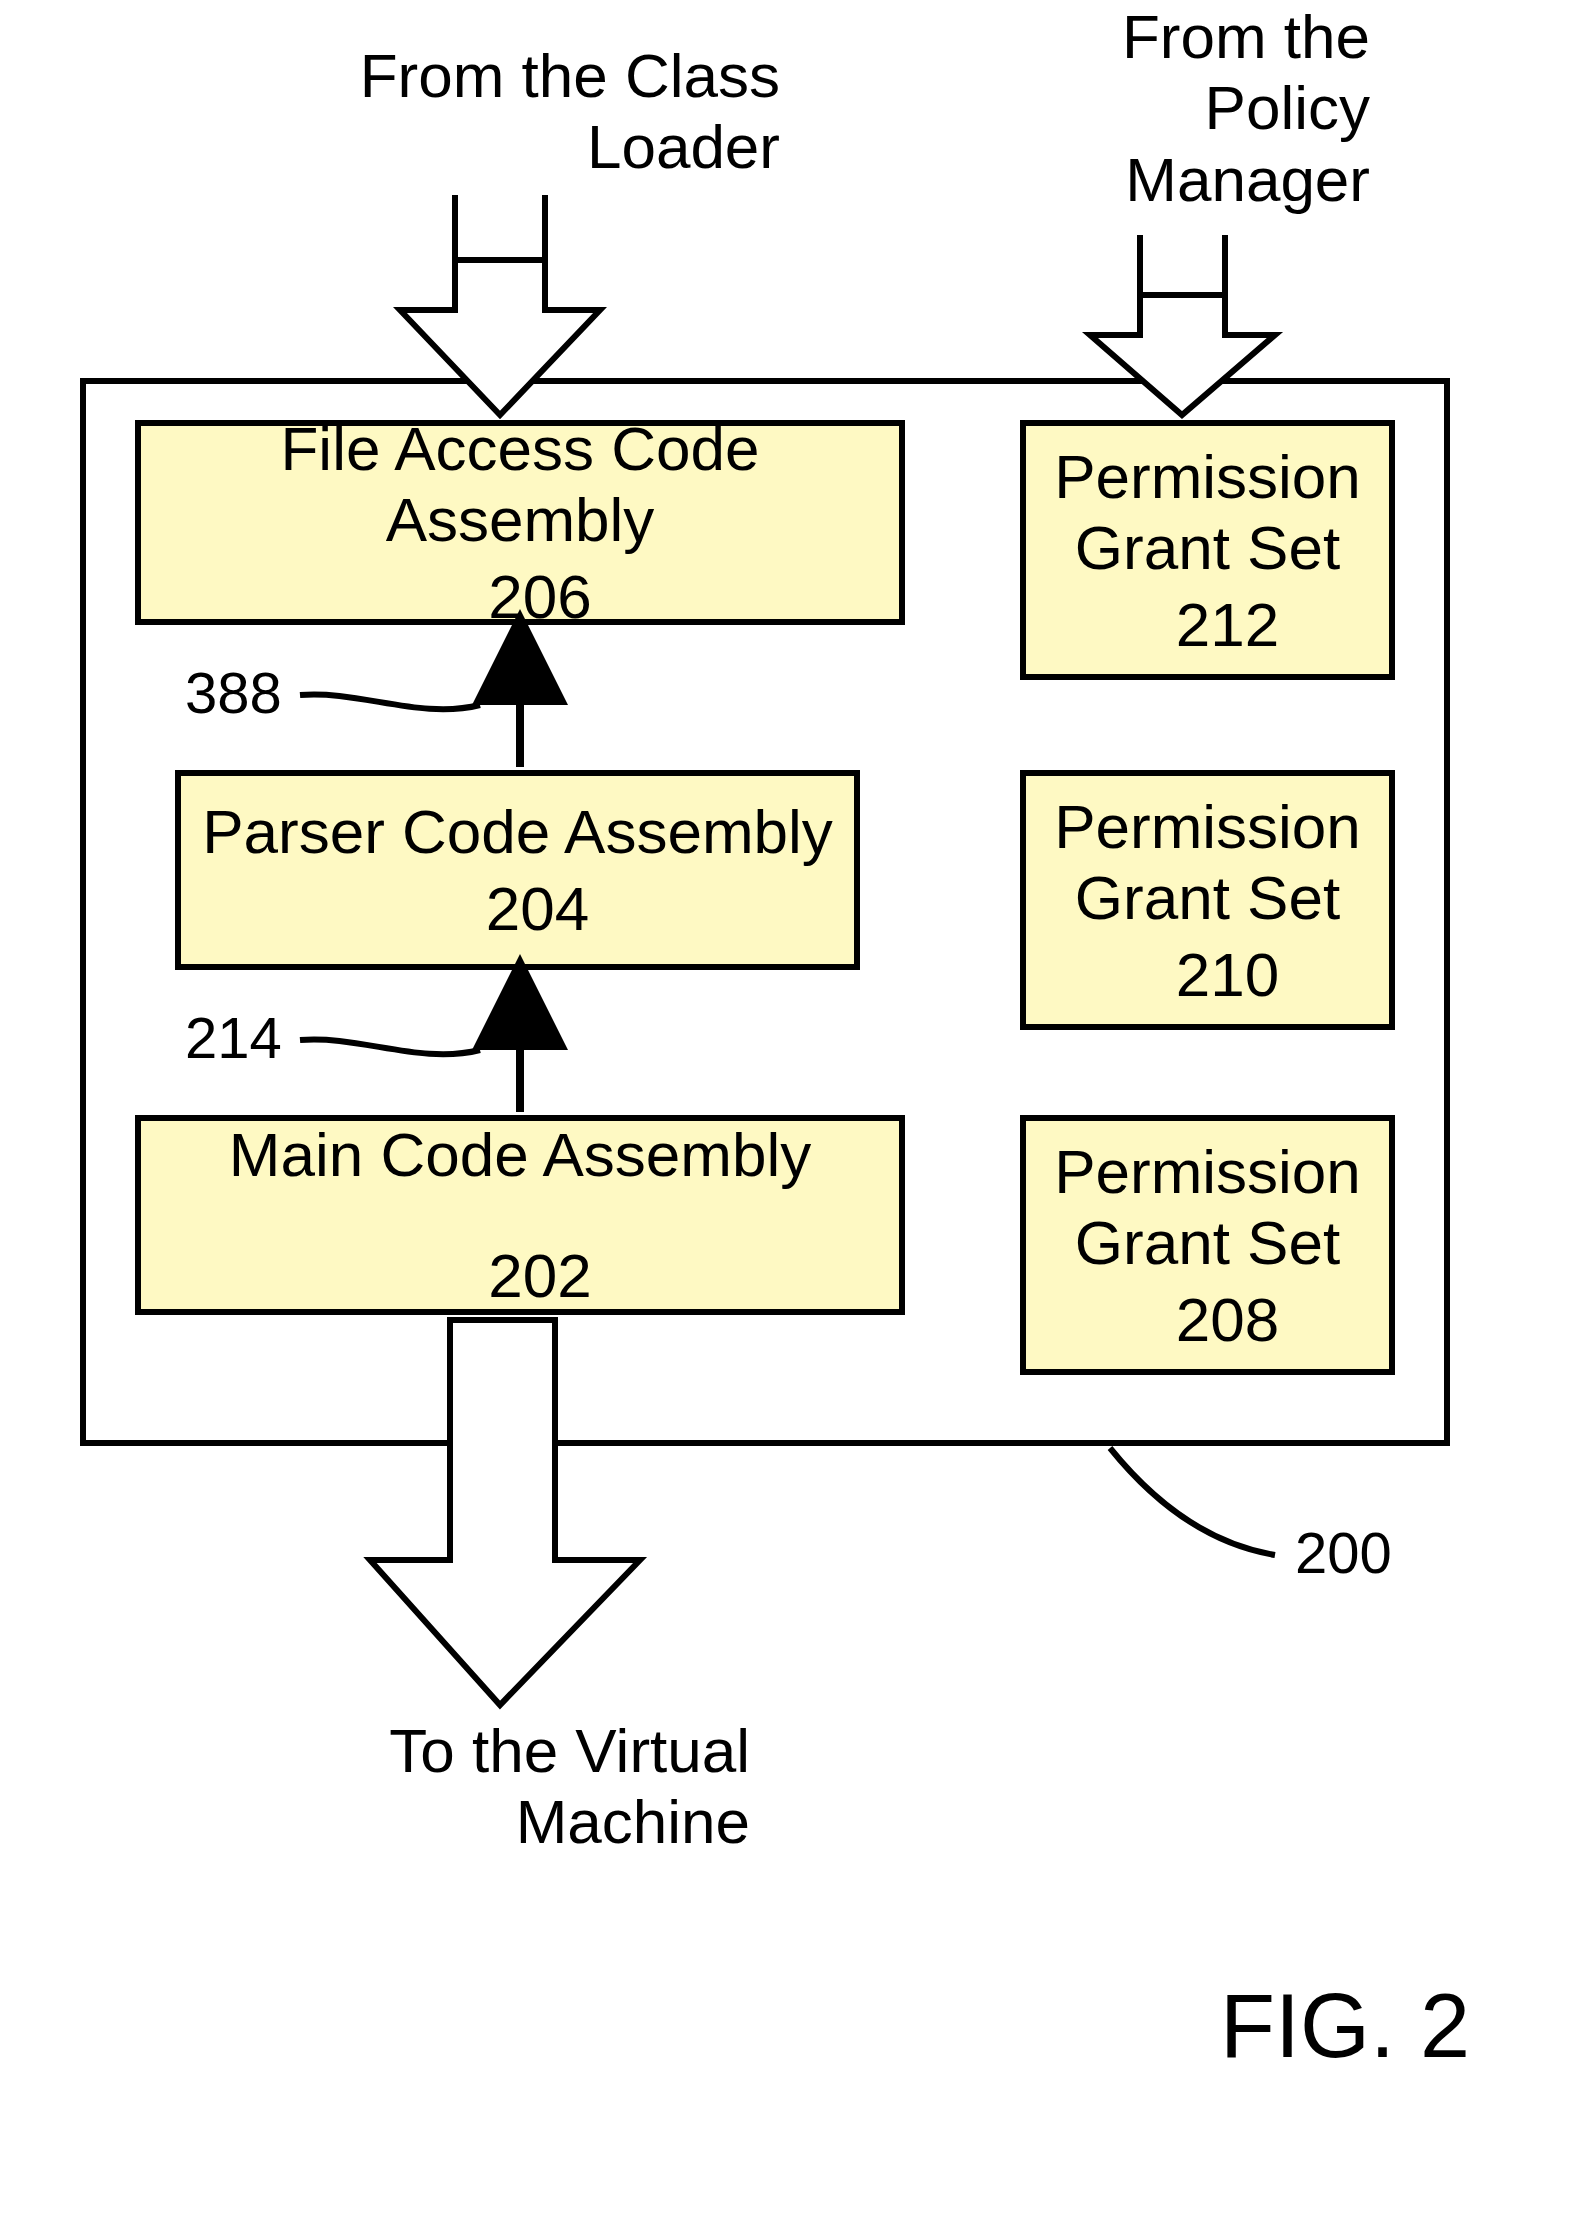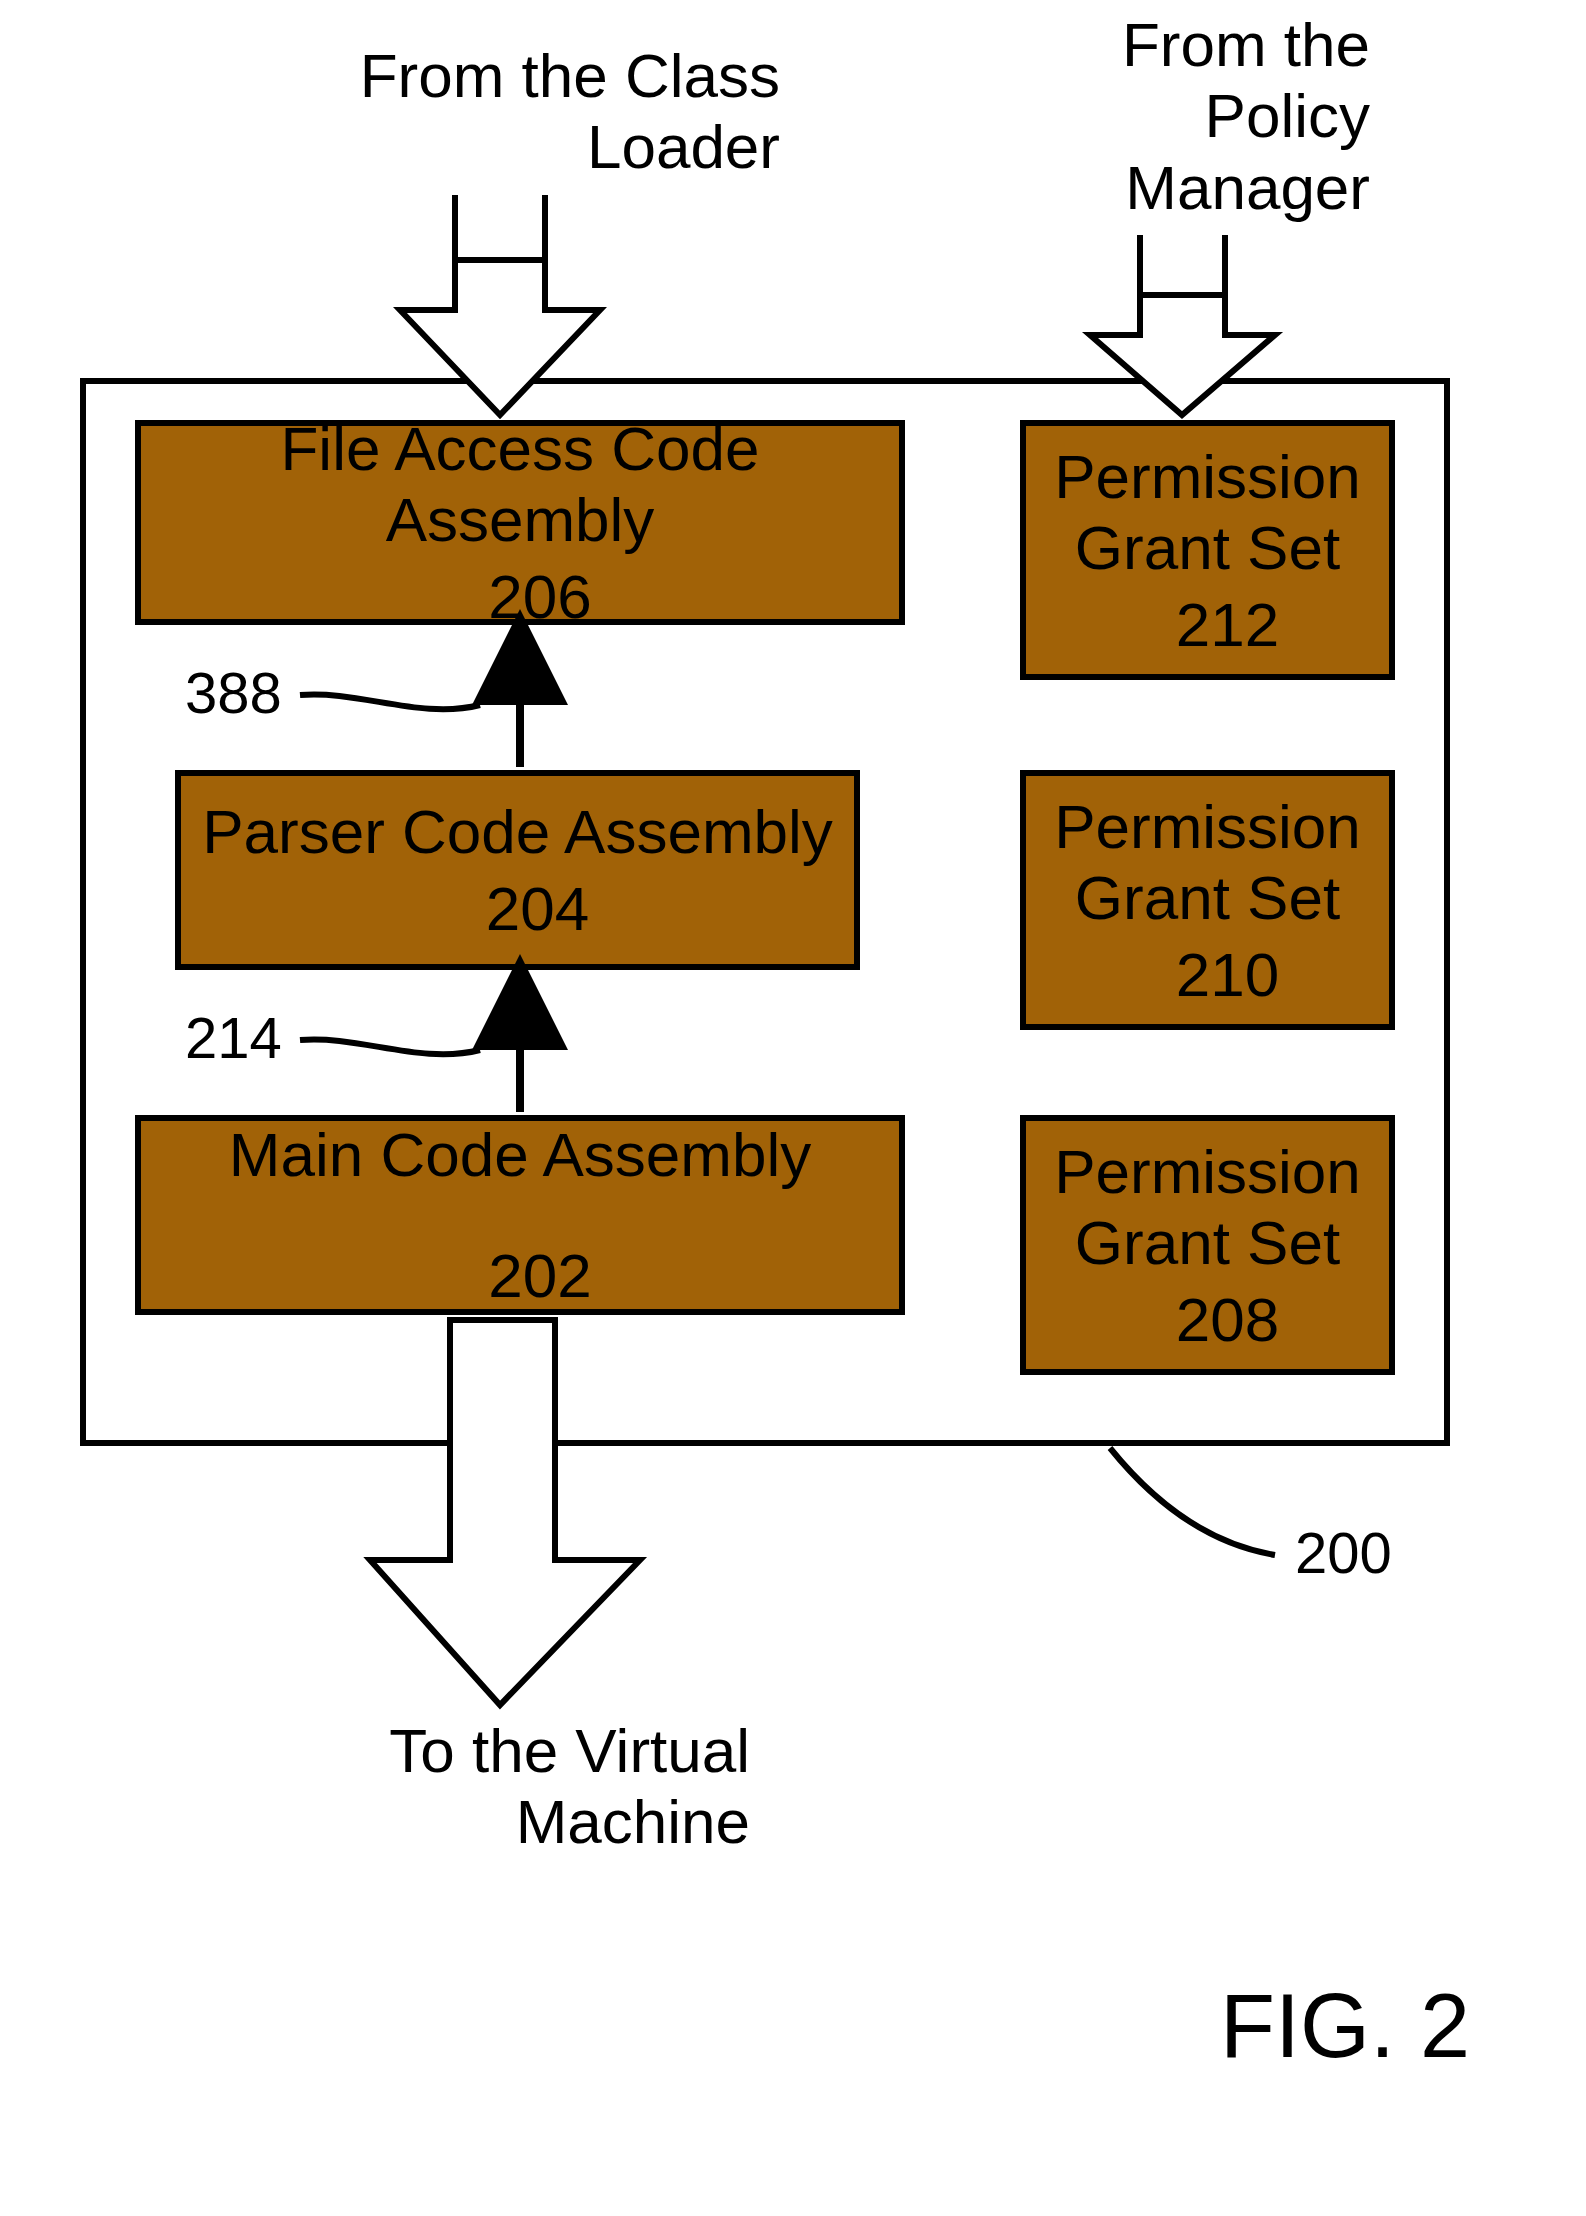--- a/index.html
+++ b/index.html
@@ -1,36 +1,36 @@
 <!DOCTYPE html>
 <html><head>
 <meta charset="utf-8">
 <style>
   * { box-sizing: border-box; margin: 0; padding: 0; }
   html, body { width: 1586px; height: 2216px; background: #fff; font-family: Arial, Helvetica, sans-serif; }
   .stage { position: relative; width: 1586px; height: 2216px; }
   .label { position: absolute; text-align: right; color: #000; line-height: 1.15; }
   .big { font-size: 62px; }
   .ref { font-size: 58px; }
-  .box { position: absolute; border: 6px solid #000; background: #a16207; display: flex; flex-direction: column; align-items: center; justify-content: center; }
+  .box { position: absolute; border: 6px solid #000; background: #fef9c3; display: flex; flex-direction: column; align-items: center; justify-content: center; }
   .box .title { font-size: 62px; text-align: center; }
   .box .num { font-size: 62px; margin-top: 6px; margin-left: 40px; }
   .container { position: absolute; border: 6px solid #000; background: #fff; }
   svg.overlay { position: absolute; left: 0; top: 0; }
   .fig { position: absolute; font-size: 90px; font-weight: 400; }
 </style>
 </head>
 <body>
 
 <div class="stage">
 
   <div class="label big" style="left:220px; top:40px; width:560px; white-space:pre-line;">From the Class
 Loader</div>
 
-  <div class="label big" style="left:990px; top:9px; width:380px; white-space:pre-line;">From the
+  <div class="label big" style="left:990px; top:1px; width:380px; white-space:pre-line;">From the
 Policy
 Manager</div>
 
   <div class="container" style="left:80px; top:378px; width:1370px; height:1068px;"></div>
 
   <div class="box" style="left:135px; top:420px; width:770px; height:205px;">
     <div class="title">File Access Code Assembly</div>
     <div class="num">206</div>
   </div>
 

